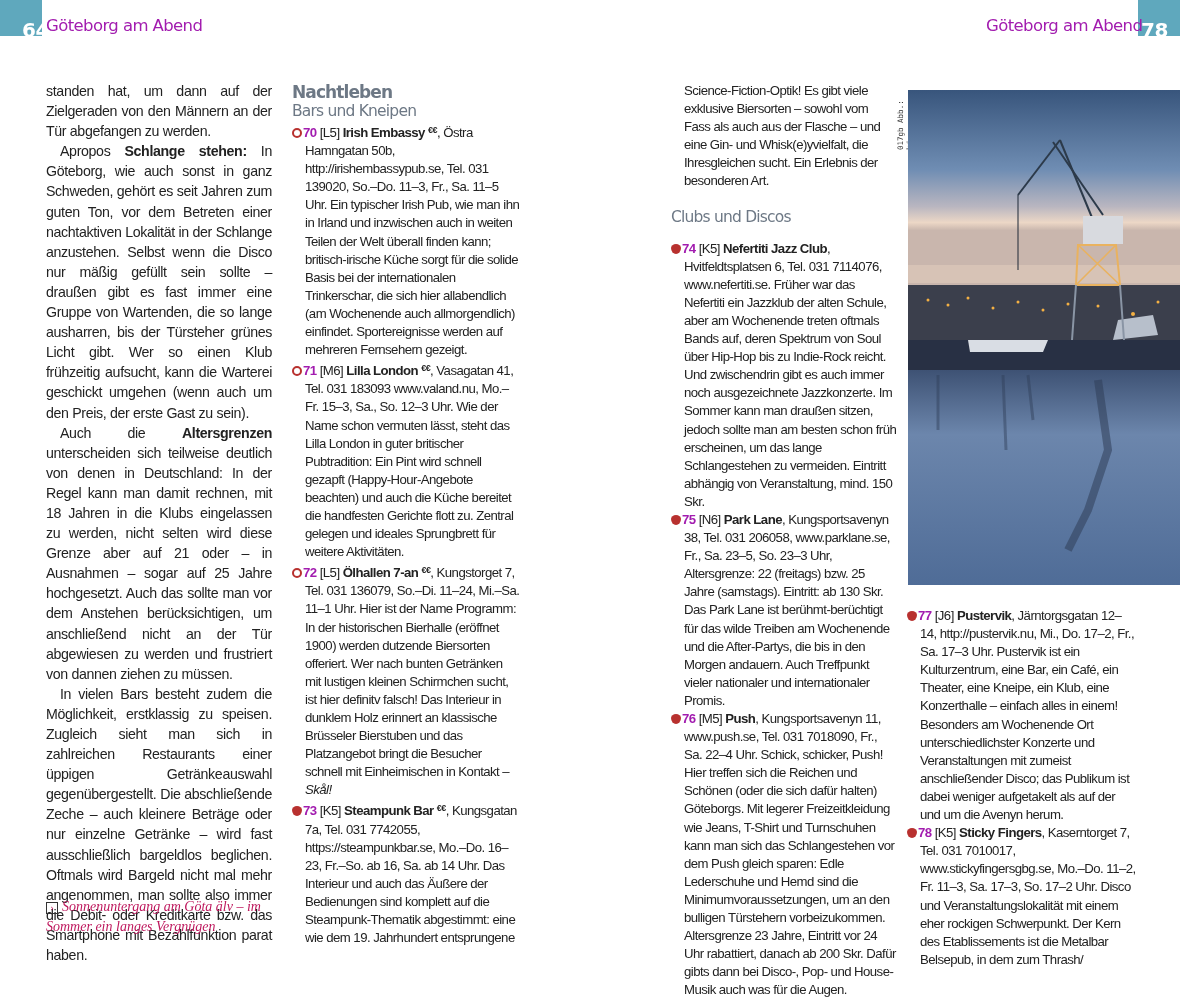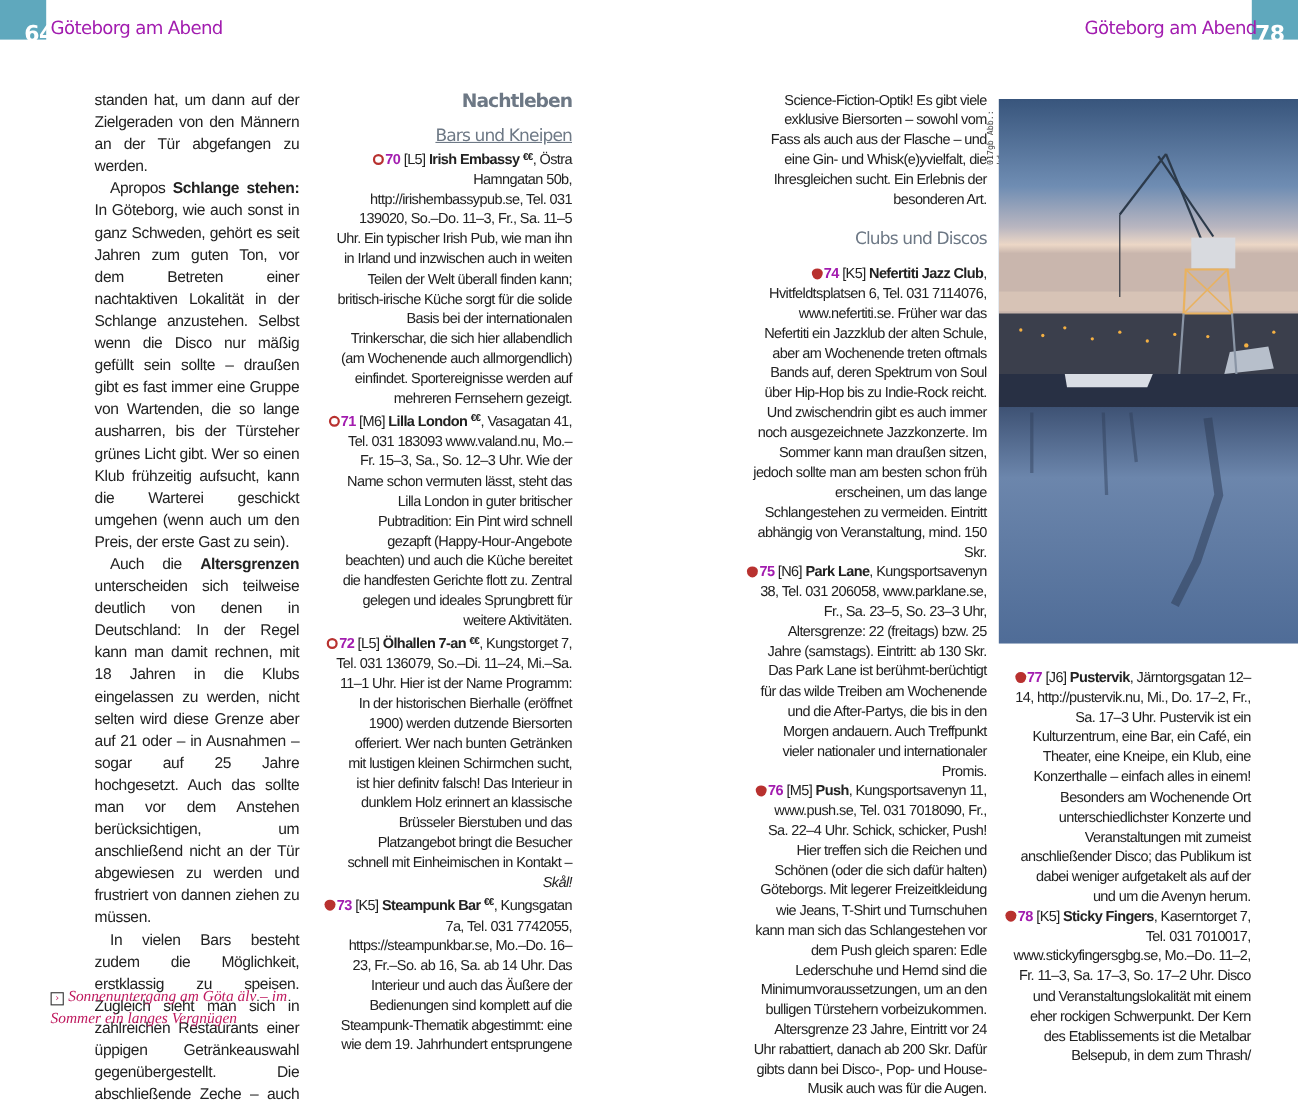--- a/index.html
+++ b/index.html
@@ -9,23 +9,23 @@
   .page-tab { position: absolute; top: 0; width: 42px; height: 36px; background: #5fa8bd; }
   .page-tab.left { left: 0; }
   .page-tab.right { right: 0; width: 42px; }
   .page-num { position: absolute; top: 18px; font-family: "DejaVu Sans", sans-serif; font-size: 20px; font-weight: bold; color: #ffffff; letter-spacing: -0.5px; }
   .page-num.left { left: 22px; }
   .page-num.right { left: 1141px; }
   .running-head { position: absolute; top: 16px; font-family: "DejaVu Sans", sans-serif; font-size: 16.5px; color: #a21caf; letter-spacing: -0.6px; }
   .running-head.left { left: 46px; }
   .running-head.right { left: 986px; }
 
-  .col { position: absolute; text-align: right; }
+  .col { position: absolute; }
   .body-text { font-family: "Liberation Sans", sans-serif; font-size: 14.2px; line-height: 20.1px; color: #222; text-align: justify; letter-spacing: -0.35px; }
-  .body-text p { text-indent: 0; margin-left: 40px; }
+  .body-text p { text-indent: 0; }
   .body-text p.indent { text-indent: 14px; }
   .body-text b { font-weight: bold; }
 
   .listing { font-family: "Liberation Sans", sans-serif; font-size: 13.2px; line-height: 18.1px; color: #222; letter-spacing: -0.55px; font-stretch: condensed; }
   .entry { padding-left: 13px; text-indent: -13px; }
   .marker { color: #a21caf; font-weight: bold; }
   .marker-icon { display: inline-block; width: 10px; height: 10px; border-radius: 50%; vertical-align: -1px; margin-right: 1px; text-indent: 0; }
   .marker-icon.clock { border: 2px solid #b8312f; }
   .marker-icon.drop { background: #b8312f; border-radius: 50% 50% 50% 50% / 40% 40% 60% 60%; }
   .entry .name { font-weight: bold; }
@@ -55,21 +55,21 @@
   <p>standen hat, um dann auf der Zielgeraden von den Männern an der Tür abgefangen zu werden.</p>
   <p class="indent"><span>Apropos </span><b>Schlange stehen:</b><span> In Göteborg, wie auch sonst in ganz Schweden, gehört es seit Jahren zum guten Ton, vor dem Betreten einer nachtaktiven Lokalität in der Schlange anzustehen. Selbst wenn die Disco nur mäßig gefüllt sein sollte – draußen gibt es fast immer eine Gruppe von Wartenden, die so lange ausharren, bis der Türsteher grünes Licht gibt. Wer so einen Klub frühzeitig aufsucht, kann die Warterei geschickt umgehen (wenn auch um den Preis, der erste Gast zu sein).</span></p>
   <p class="indent"><span>Auch die </span><b>Altersgrenzen</b><span> unterscheiden sich teilweise deutlich von denen in Deutschland: In der Regel kann man damit rechnen, mit 18 Jahren in die Klubs eingelassen zu werden, nicht selten wird diese Grenze aber auf 21 oder – in Ausnahmen – sogar auf 25 Jahre hochgesetzt. Auch das sollte man vor dem Anstehen berücksichtigen, um anschließend nicht an der Tür abgewiesen zu werden und frustriert von dannen ziehen zu müssen.</span></p>
   <p class="indent">In vielen Bars besteht zudem die Möglichkeit, erstklassig zu speisen. Zugleich sieht man sich in zahlreichen Restaurants einer üppigen Getränkeauswahl gegenübergestellt. Die abschließende Zeche – auch kleinere Beträge oder nur einzelne Getränke – wird fast ausschließlich bargeldlos beglichen. Oftmals wird Bargeld nicht mal mehr angenommen, man sollte also immer die Debit- oder Kreditkarte bzw. das Smartphone mit Bezahlfunktion parat haben.</p>
 </div>
 
 <div class="caption"><span class="caption-arrow">›</span><span>Sonnenuntergang am Göta älv – im Sommer ein langes Vergnügen</span></div>
 
 <div class="col" style="left:292px; top:82px; width:228px;">
   <div class="section-h1">Nachtleben</div>
-  <div class="section-h2" style="margin-top:12px;text-decoration:underline;">Bars und Kneipen</div>
+  <div class="section-h2" style="">Bars und Kneipen</div>
   <div class="listing" style="margin-top:1px;">
     <div class="entry"><span class="marker"><span class="marker-icon clock"></span><span>70</span></span> <span>[L5]</span> <span class="name">Irish Embassy</span> <span class="euro">€€</span><span>, Östra Hamngatan 50b, http://irishembassypub.se, Tel. 031 139020, So.–Do. 11–3, Fr., Sa. 11–5 Uhr. Ein typischer Irish Pub, wie man ihn in Irland und inzwischen auch in weiten Teilen der Welt überall finden kann; britisch-irische Küche sorgt für die solide Basis bei der internationalen Trinkerschar, die sich hier allabendlich (am Wochenende auch allmorgendlich) einfindet. Sportereignisse werden auf mehreren Fernsehern gezeigt.</span></div>
     <div class="entry"><span class="marker"><span class="marker-icon clock"></span><span>71</span></span> <span>[M6]</span> <span class="name">Lilla London</span> <span class="euro">€€</span><span>, Vasagatan 41, Tel. 031 183093 www.valand.nu, Mo.–Fr. 15–3, Sa., So. 12–3 Uhr. Wie der Name schon vermuten lässt, steht das Lilla London in guter britischer Pubtradition: Ein Pint wird schnell gezapft (Happy-Hour-Angebote beachten) und auch die Küche bereitet die handfesten Gerichte flott zu. Zentral gelegen und ideales Sprungbrett für weitere Aktivitäten.</span></div>
     <div class="entry"><span class="marker"><span class="marker-icon clock"></span><span>72</span></span> <span>[L5]</span> <span class="name">Ölhallen 7-an</span> <span class="euro">€€</span><span>, Kungstorget 7, Tel. 031 136079, So.–Di. 11–24, Mi.–Sa. 11–1 Uhr. Hier ist der Name Programm: In der historischen Bierhalle (eröffnet 1900) werden dutzende Biersorten offeriert. Wer nach bunten Getränken mit lustigen kleinen Schirmchen sucht, ist hier definitv falsch! Das Interieur in dunklem Holz erinnert an klassische Brüsseler Bierstuben und das Platzangebot bringt die Besucher schnell mit Einheimischen in Kontakt – </span><i>Skål!</i></div>
     <div class="entry"><span class="marker"><span class="marker-icon drop"></span><span>73</span></span> <span>[K5]</span> <span class="name">Steampunk Bar</span> <span class="euro">€€</span><span>, Kungsgatan 7a, Tel. 031 7742055, https://steampunkbar.se, Mo.–Do. 16–23, Fr.–So. ab 16, Sa. ab 14 Uhr. Das Interieur und auch das Äußere der Bedienungen sind komplett auf die Steampunk-Thematik abgestimmt: eine wie dem 19. Jahrhundert entsprungene</span></div>
   </div>
 </div>
 
 <div class="col" style="left:671px; top:82px; width:226px;">
   <div class="listing">

